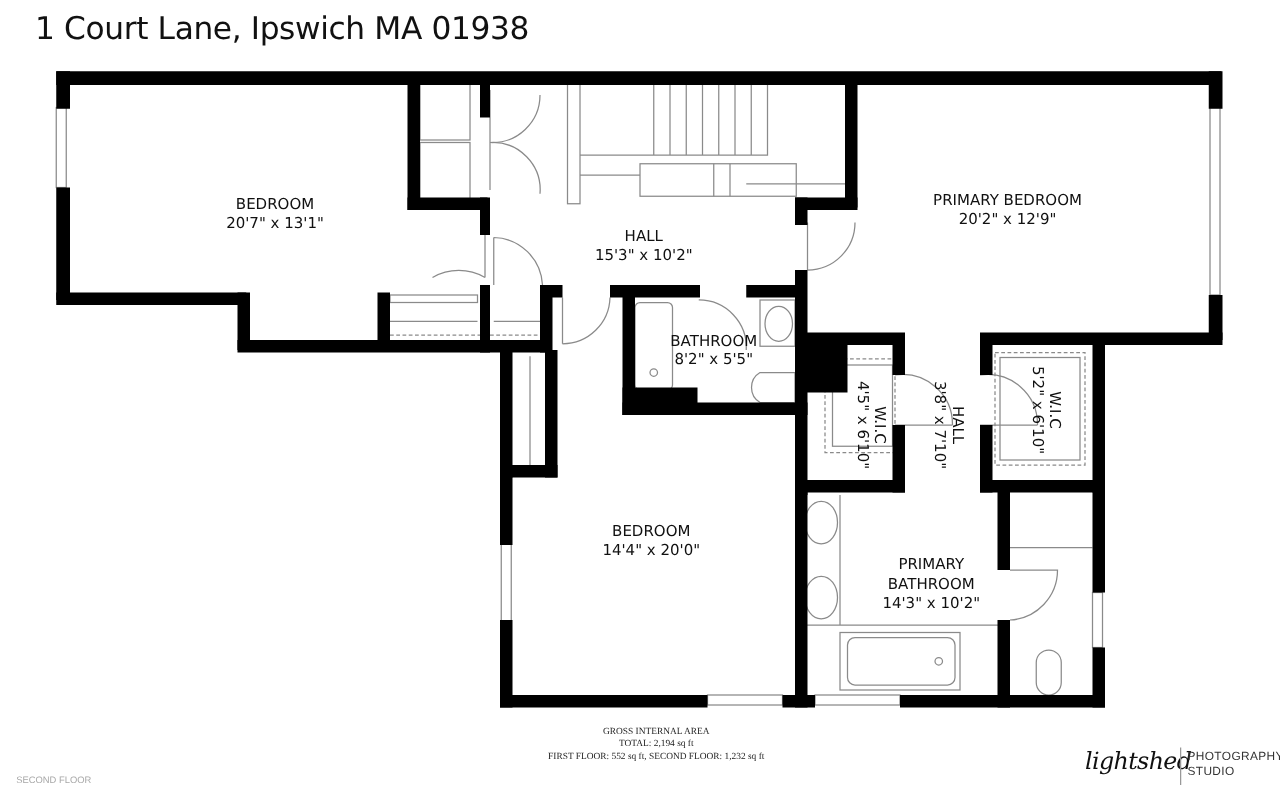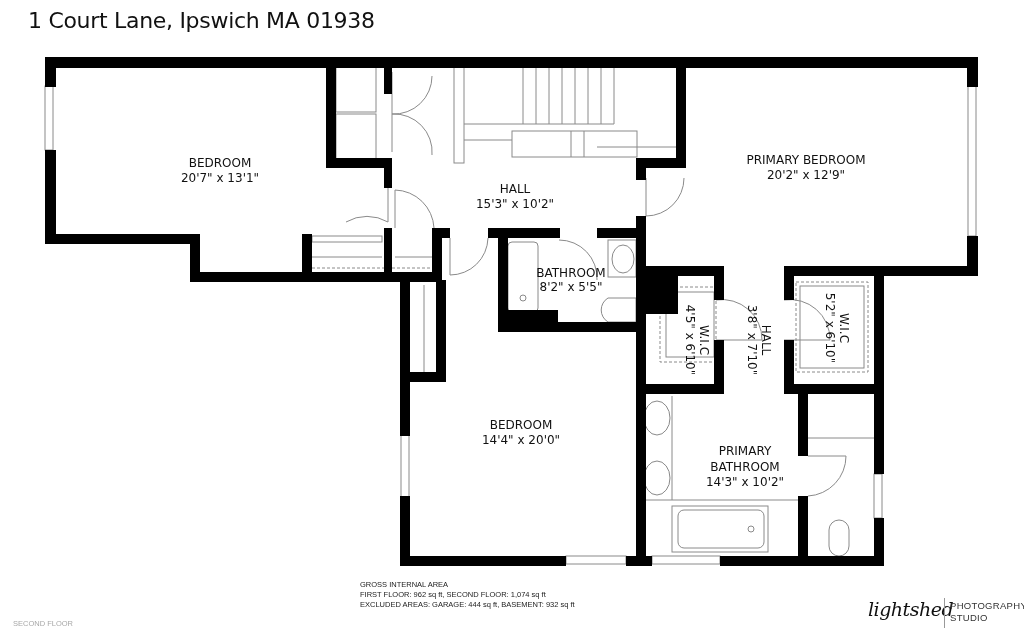--- a/index.html
+++ b/index.html
@@ -1,20 +1,20 @@
 <!DOCTYPE html>
 <html><head>
 <meta charset="utf-8">
 <style>
   html, body { margin: 0; padding: 0; background: #ffffff; }
   body { width: 1024px; height: 639px; position: relative; overflow: hidden; font-family: "DejaVu Sans", sans-serif; }
-  .title { position: absolute; left: 28px; top: 8px; font-size: 22px; color: #111; font-family: "DejaVu Sans", sans-serif; letter-spacing: -0.3px; }
+  .title { position: absolute; left: 28px; top: 8px; font-size: 25px; color: #111; font-family: "DejaVu Sans", sans-serif; letter-spacing: -0.3px; }
   svg.plan { position: absolute; left: 0; top: 0; }
   .room-label { font-family: "DejaVu Sans", sans-serif; font-size: 12px; fill: #111; text-anchor: middle; }
-  .footer { position: absolute; left: 360px; width: 290px; top: 580px; text-align: left; font-family: Liberation Sans, sans-serif; font-size: 7.5px; color: #222; line-height: 10px; }
+  .footer { position: absolute; left: 380px; width: 290px; top: 580px; text-align: center; font-family: Liberation Serif, serif; font-size: 7.5px; color: #222; line-height: 10px; }
   .footer .disclaimer { color: #c6c6c6; }
   .floor-label { position: absolute; left: 13px; top: 619px; font-size: 7.5px; color: #a8a8a8; font-family: Liberation Sans, sans-serif; }
   .brand { position: absolute; left: 868px; top: 596px; width: 150px; height: 34px; }
   .brand .script { position: absolute; left: 0; top: 2px; font-family: "DejaVu Serif", serif; font-style: italic; font-size: 19px; color: #111; letter-spacing: -0.5px; }
   .brand .divider { position: absolute; left: 76px; top: 2px; width: 1px; height: 30px; background: #999; }
   .brand .studio { position: absolute; left: 82px; top: 4px; font-family: "Liberation Sans", sans-serif; font-size: 9.5px; line-height: 12px; color: #333; letter-spacing: 0.3px; }
 </style>
 </head>
 <body>
 
@@ -191,22 +191,22 @@
     <text class="room-label" x="521" y="444">14'4" x 20'0"</text>
 
     <text class="room-label" x="745" y="455">PRIMARY</text>
     <text class="room-label" x="745" y="471">BATHROOM</text>
     <text class="room-label" x="745" y="486">14'3" x 10'2"</text>
   </g>
 </svg>
 
 <div class="footer">
   <div>GROSS INTERNAL AREA</div>
-  <div>FIRST FLOOR: 962 sq ft, SECOND FLOOR: 1,074 sq ft</div>
-  <div>EXCLUDED AREAS: GARAGE: 444 sq ft, BASEMENT: 932 sq ft</div>
+  <div>TOTAL: 2,194 sq ft</div>
+  <div>FIRST FLOOR: 552 sq ft, SECOND FLOOR: 1,232 sq ft</div>
 </div>
 
 <div class="floor-label">SECOND FLOOR</div>
 
 <div class="brand">
   <div class="script">lightshed</div>
   <div class="divider"></div>
   <div class="studio">
     <div>PHOTOGRAPHY</div>
     <div>STUDIO</div>

